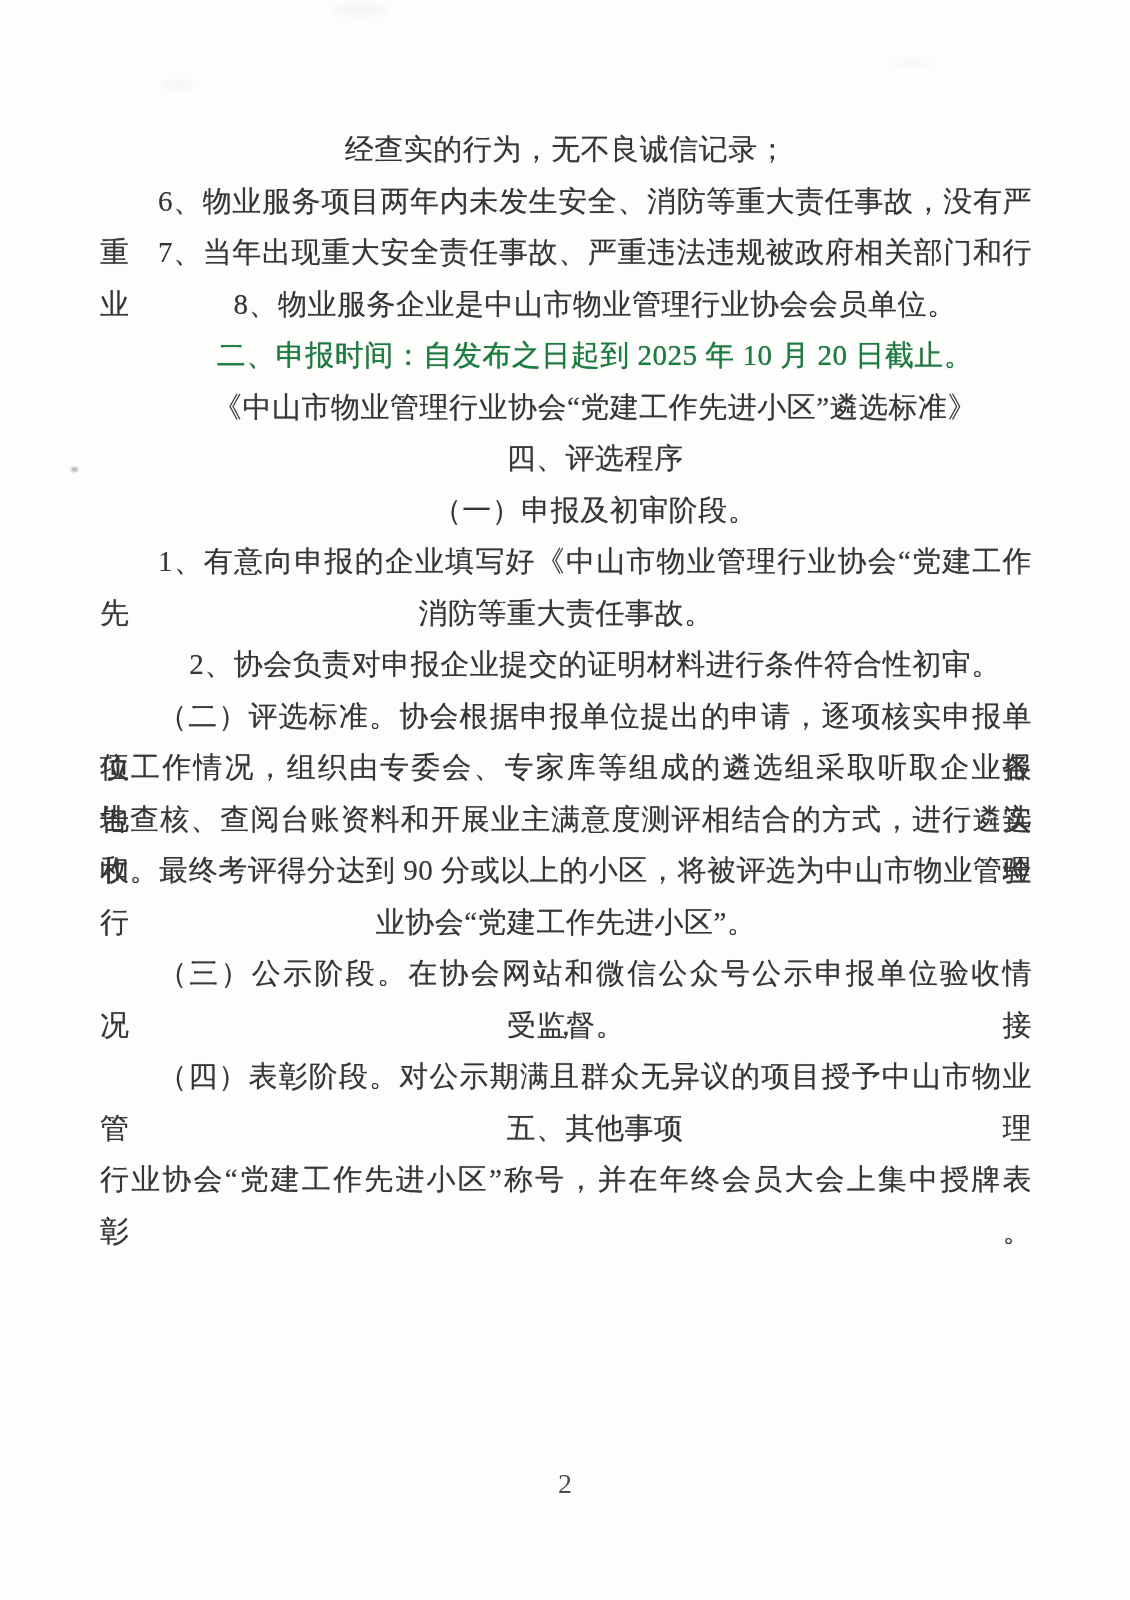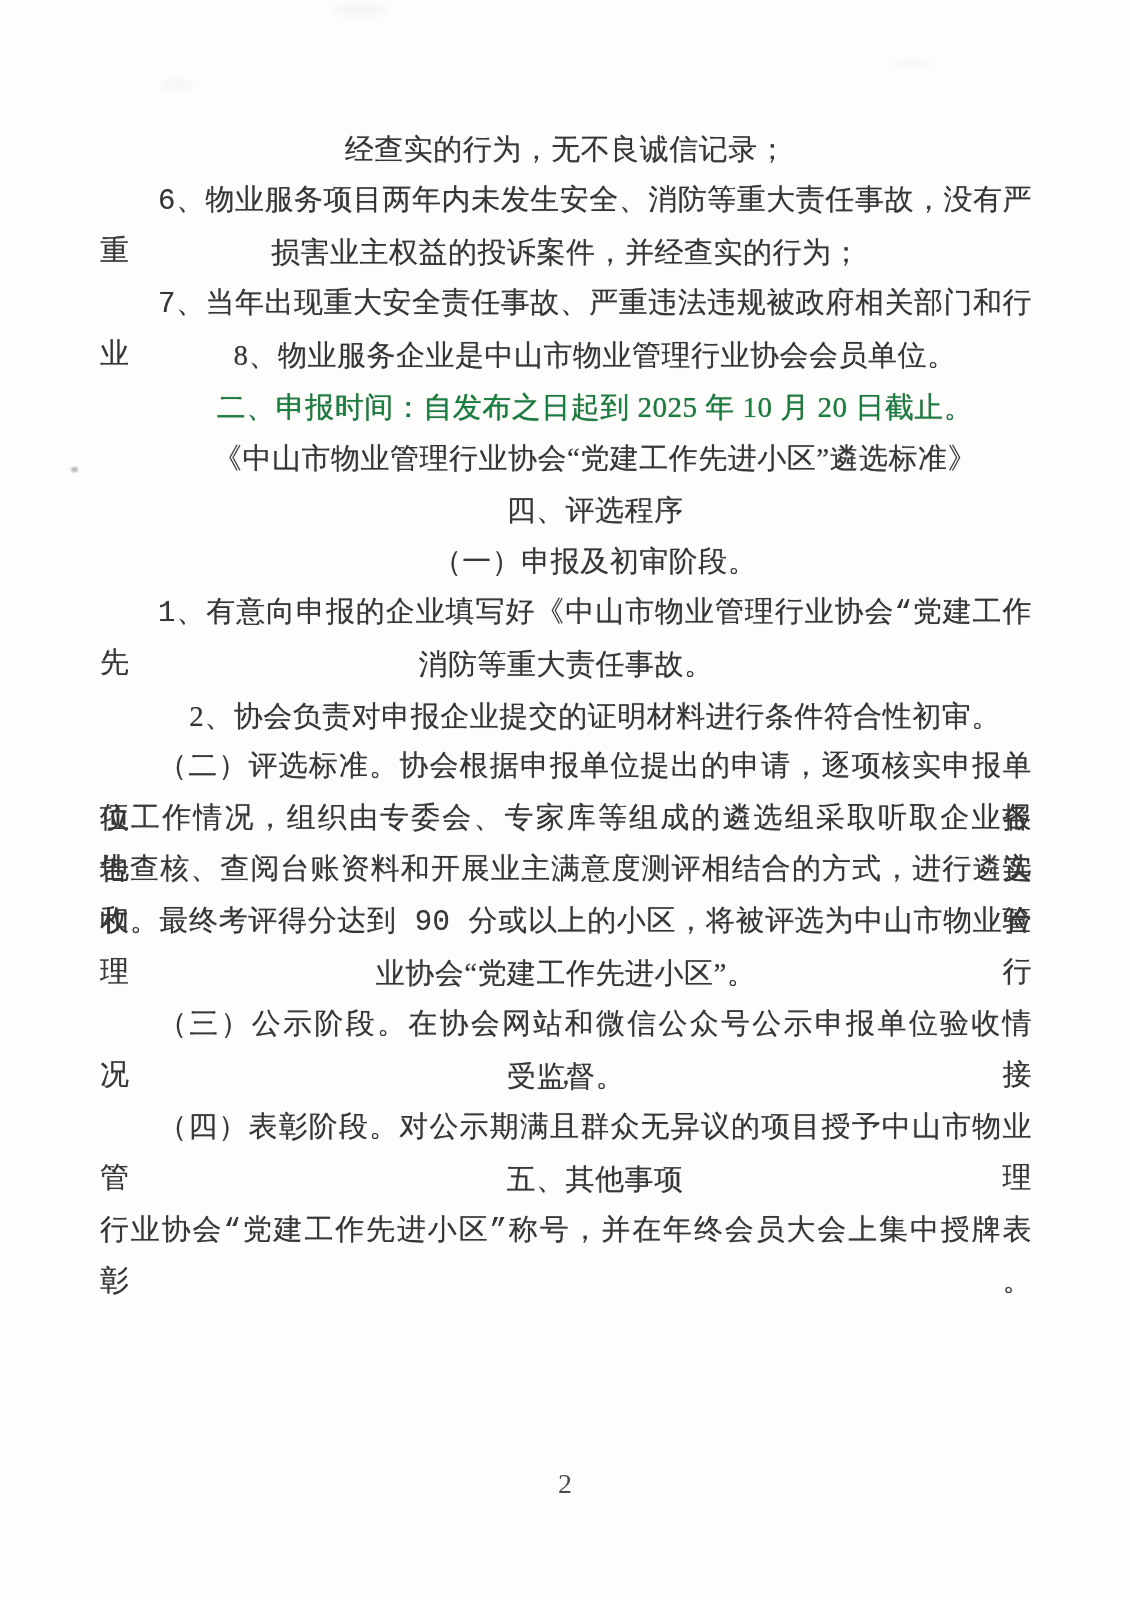--- a/index.html
+++ b/index.html
@@ -37,21 +37,20 @@
     text-indent: 2em;
   }
   .line.bold {
     font-weight: 400;
     color: #15803d;
     text-shadow: 0 0 0.9px rgba(40,40,40,0.7);
   }
   .line.fill {
     text-align: justify;
     text-align-last: justify;
-    font-family: Liberation Mono, monospace;
   }
   .line span.underline {
     text-decoration: underline;
     text-underline-offset: 6px;
     text-decoration-thickness: 2px;
   }
   .page-number {
     position: absolute;
     left: 0;
     top: 1468px;
@@ -105,21 +104,20 @@
 <div class="page">
 
   <div class="artifact smudge-1"></div>
   <div class="artifact smudge-2"></div>
   <div class="artifact smudge-3"></div>
   <div class="artifact speck"></div>
 
   <div class="doc-body">
       <div class="line"><span>经查实的行为，无不良诚信记录；</span></div>
       <div class="line indent fill"><span>6、物业服务项目两年内未发生安全、消防等重大责任事故，没有严重</span></div>
-      <div class="line"><span>损害业主权益的投诉案件，并经查实的行为；</span></div>
       <div class="line indent fill"><span>7、当年出现重大安全责任事故、严重违法违规被政府相关部门和行业</span></div>
       <div class="line indent"><span>8、物业服务企业是中山市物业管理行业协会会员单位。</span></div>
       <div class="line indent bold"><span>二、申报时间：自发布之日起到 2025 年 10 月 20 日截止。</span></div>
       <div class="line indent"><span>《中山市物业管理行业协会“党建工作先进小区”遴选标准》</span></div>
       <div class="line indent"><span>四、评选程序</span></div>
       <div class="line indent"><span>（一）申报及初审阶段。</span></div>
       <div class="line indent fill"><span>1、有意向申报的企业填写好《中山市物业管理行业协会“党建工作先</span></div>
       <div class="line"><span>消防等重大责任事故。</span></div>
       <div class="line indent"><span>2、协会负责对申报企业提交的证明材料进行条件符合性初审。</span></div>
       <div class="line indent fill"><span>（二）评选标准。协会根据申报单位提出的申请，逐项核实申报单位各</span></div>

